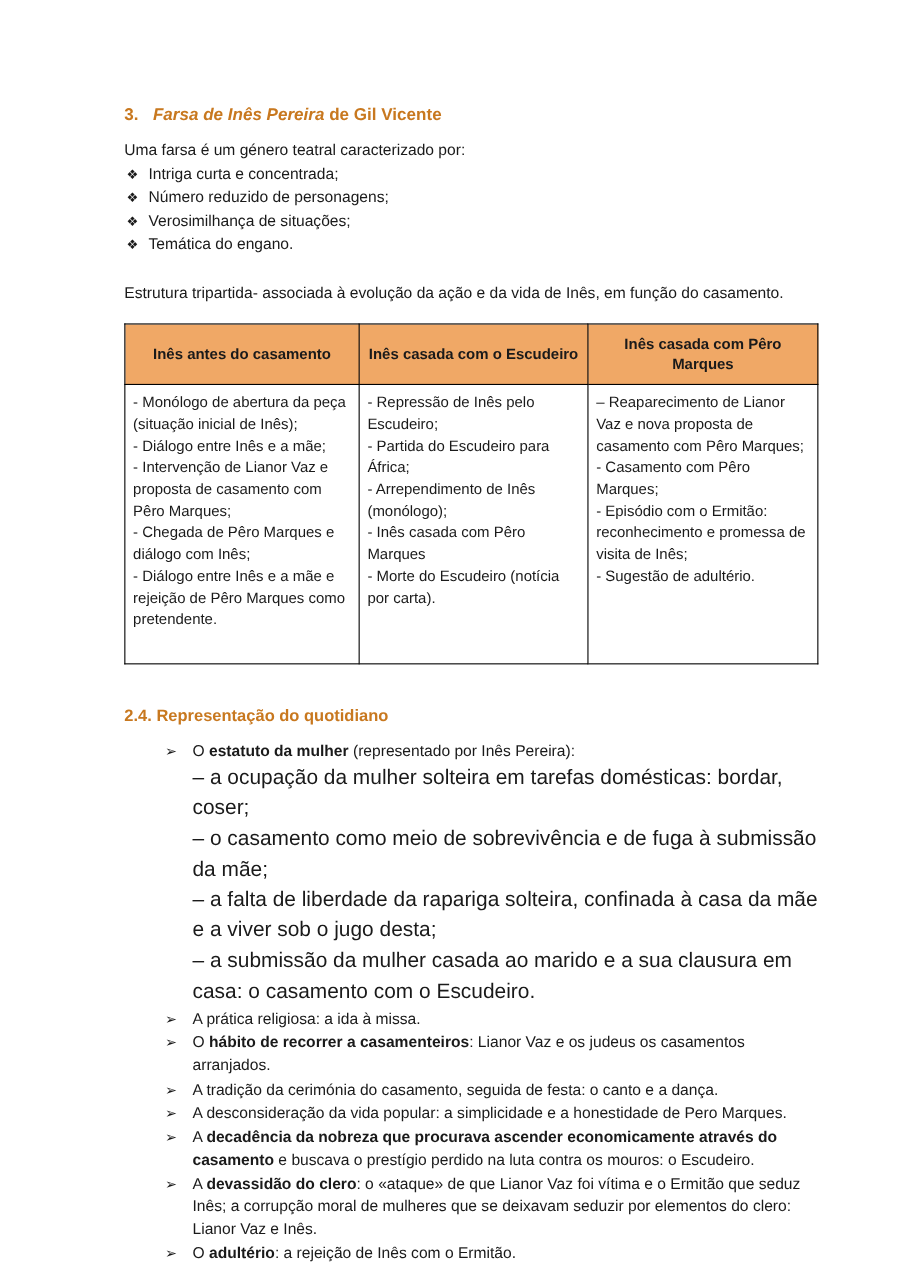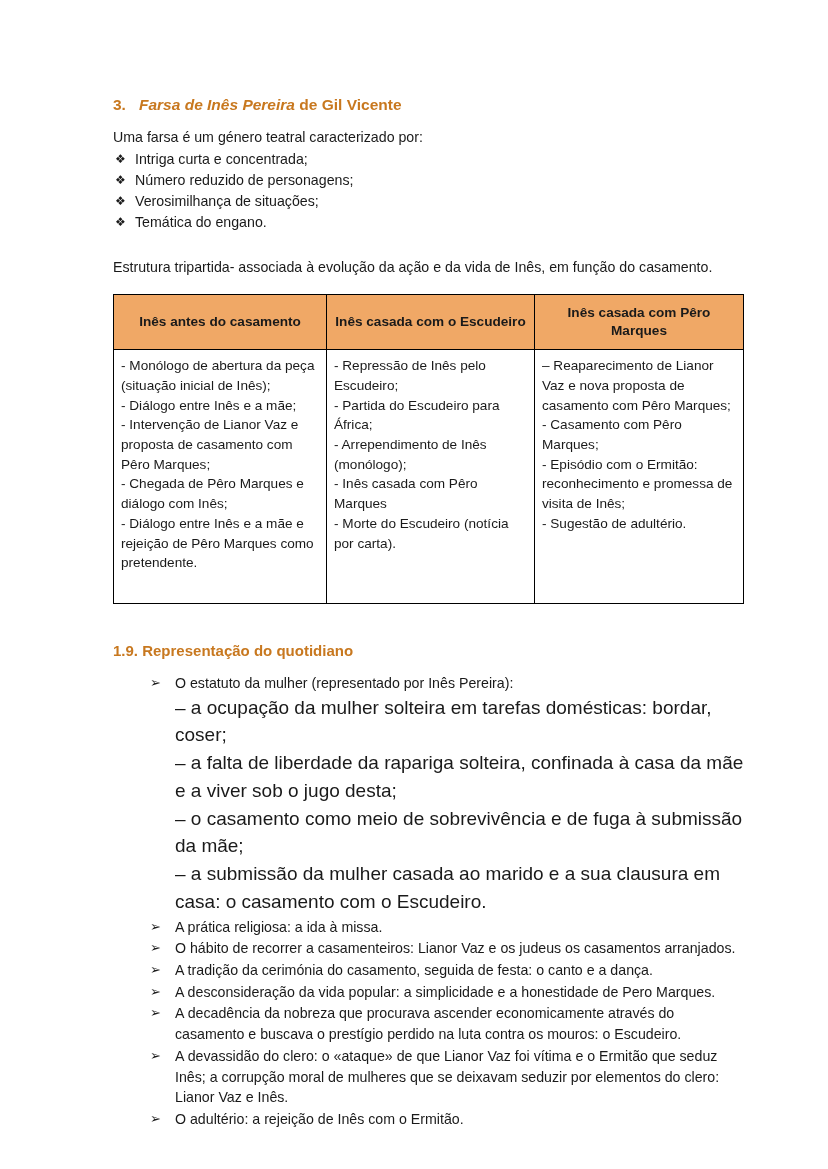--- a/index.html
+++ b/index.html
@@ -138,21 +138,21 @@
     margin-bottom: 1px;
   }
   ul.arrow > li > .arrow-mark {
     position: absolute;
     left: 0;
     top: 0px;
     font-size: 13px;
     line-height: 1.58;
     color: #1a1a1a;
   }
-  ul.arrow > li b { font-weight: normal; }
+  ul.arrow > li b { font-weight: bold; }
 
   .subdash {
     display: block;
     font-size: 19px;
     line-height: 1.46;
   }
 </style>
 </head>
 <body>
 
@@ -227,30 +227,30 @@
             <span class="line">- Episódio com o Ermitão: reconhecimento e promessa de visita de Inês;</span>
             <span class="line">- Sugestão de adultério.</span>
           </td>
         </tr>
       </tbody>
     </table>
 
     <div class="spacer-14"></div>
     <div class="spacer-24"></div>
 
-    <h2 class="h-sub">1.9. Representação do quotidiano</h2>
+    <h2 class="h-sub">2.4. Representação do quotidiano</h2>
 
     <ul class="arrow">
 
       <li>
         <span class="arrow-mark">➢</span>
         <span>O </span><b>estatuto da mulher</b><span> (representado por Inês Pereira):</span>
         <span class="subdash">– a ocupação da mulher solteira em tarefas domésticas: bordar, coser;</span>
+        <span class="subdash">– o casamento como meio de sobrevivência e de fuga à submissão da mãe;</span>
         <span class="subdash">– a falta de liberdade da rapariga solteira, confinada à casa da mãe e a viver sob o jugo desta;</span>
-        <span class="subdash">– o casamento como meio de sobrevivência e de fuga à submissão da mãe;</span>
         <span class="subdash">– a submissão da mulher casada ao marido e a sua clausura em casa: o casamento com o Escudeiro.</span>
       </li>
 
       <li>
         <span class="arrow-mark">➢</span>
         <span>A prática religiosa: a ida à missa.</span><b></b><span></span>
       </li>
 
       <li>
         <span class="arrow-mark">➢</span>

